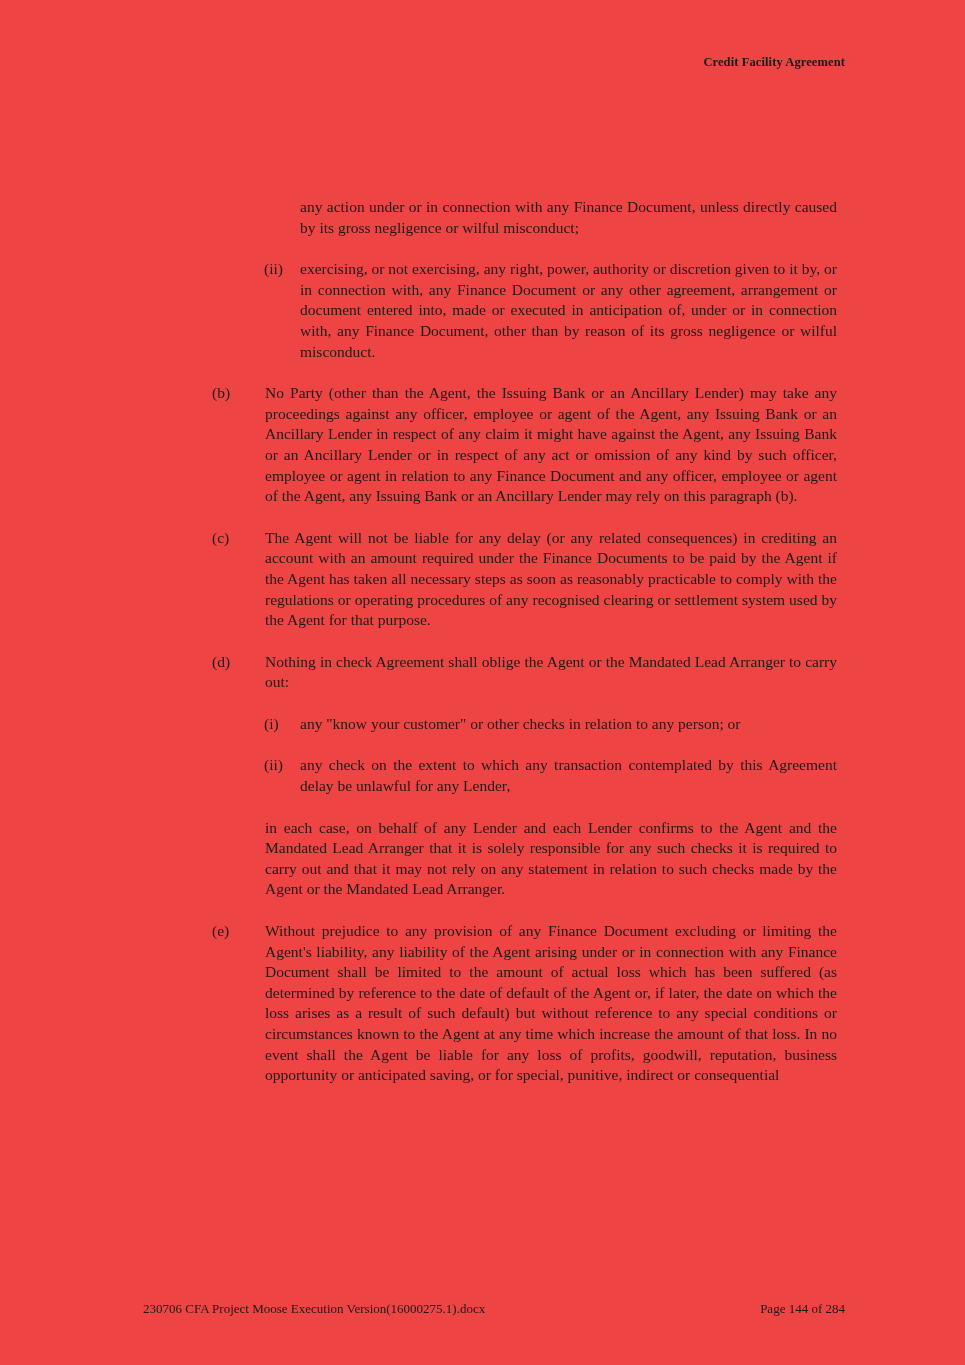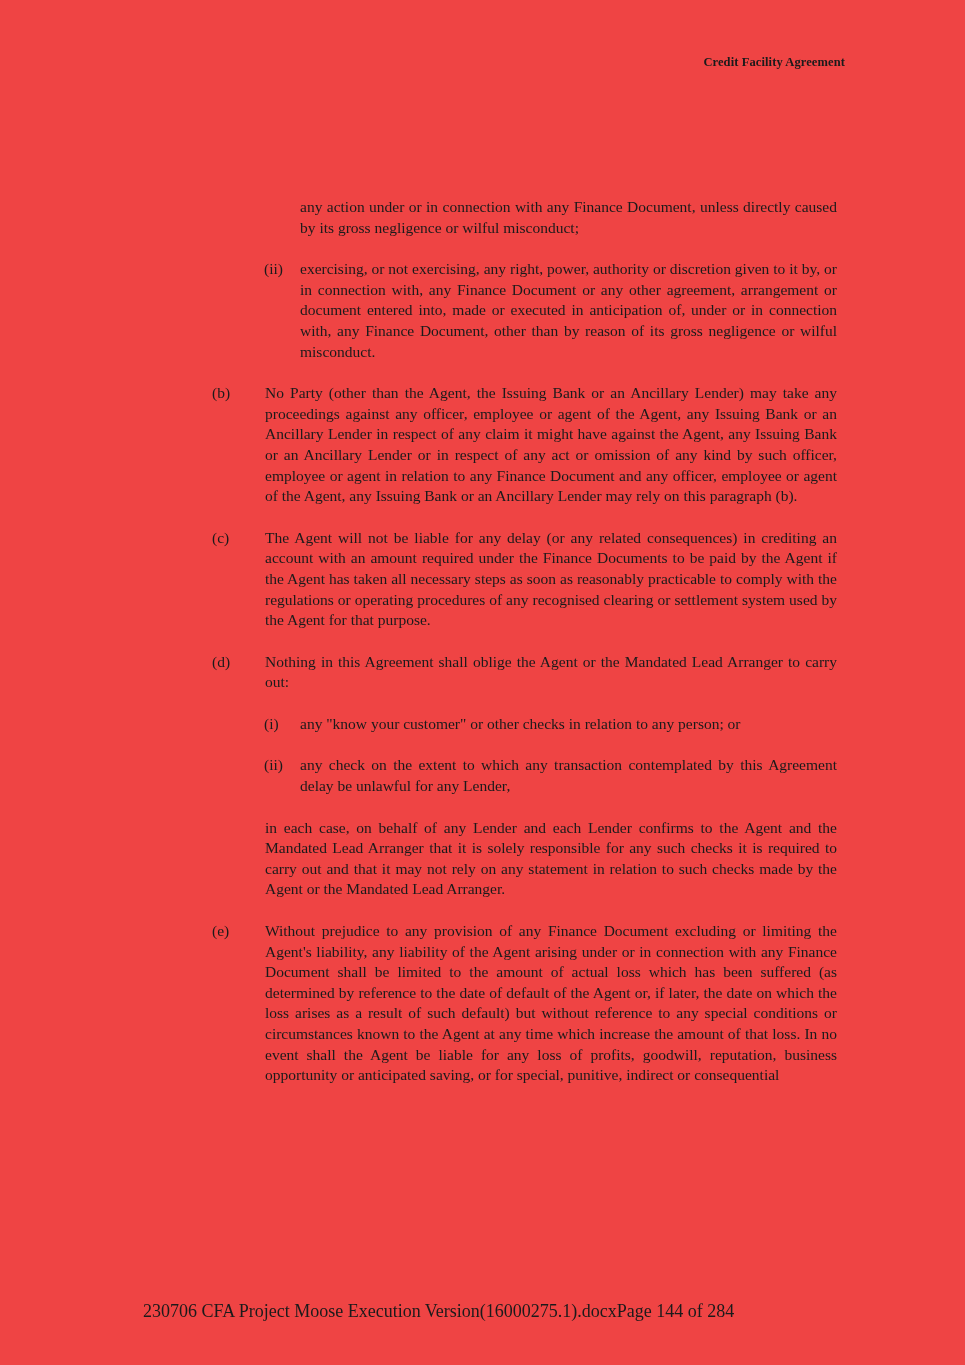--- a/index.html
+++ b/index.html
@@ -53,21 +53,22 @@
   }
   .para.lvl2 .plabel {
     flex: 0 0 36px;
   }
   .footer-line {
     position: absolute;
     top: 1301px;
     left: 143px;
     width: 702px;
     display: flex;
-    font-size: 18px;
+    justify-content: space-between;
+    font-size: 13px;
   }
 </style>
 </head>
 <body>
 
 <div class="page">
 
   <div class="header-line">Credit Facility Agreement</div>
 
   <div class="doc-body">
@@ -87,21 +88,21 @@
       <p class="ptext">No Party (other than the Agent, the Issuing Bank or an Ancillary Lender) may take any proceedings against any officer, employee or agent of the Agent, any Issuing Bank or an Ancillary Lender in respect of any claim it might have against the Agent, any Issuing Bank or an Ancillary Lender or in respect of any act or omission of any kind by such officer, employee or agent in relation to any Finance Document and any officer, employee or agent of the Agent, any Issuing Bank or an Ancillary Lender may rely on this paragraph (b).</p>
     </div>
 
     <div class="para">
       <span class="plabel">(c)</span>
       <p class="ptext">The Agent will not be liable for any delay (or any related consequences) in crediting an account with an amount required under the Finance Documents to be paid by the Agent if the Agent has taken all necessary steps as soon as reasonably practicable to comply with the regulations or operating procedures of any recognised clearing or settlement system used by the Agent for that purpose.</p>
     </div>
 
     <div class="para">
       <span class="plabel">(d)</span>
-      <p class="ptext">Nothing in this Agreement shall oblige the Agent or the Mandated Lead Arranger to carry out:</p>
+      <p class="ptext">Nothing in check Agreement shall oblige the Agent or the Mandated Lead Arranger to carry out:</p>
     </div>
 
     <div class="para lvl2">
       <span class="plabel">(i)</span>
       <p class="ptext">any "know your customer" or other checks in relation to any person; or</p>
     </div>
 
     <div class="para lvl2">
       <span class="plabel">(ii)</span>
       <p class="ptext">any check on the extent to which any transaction contemplated by this Agreement delay be unlawful for any Lender,</p>

